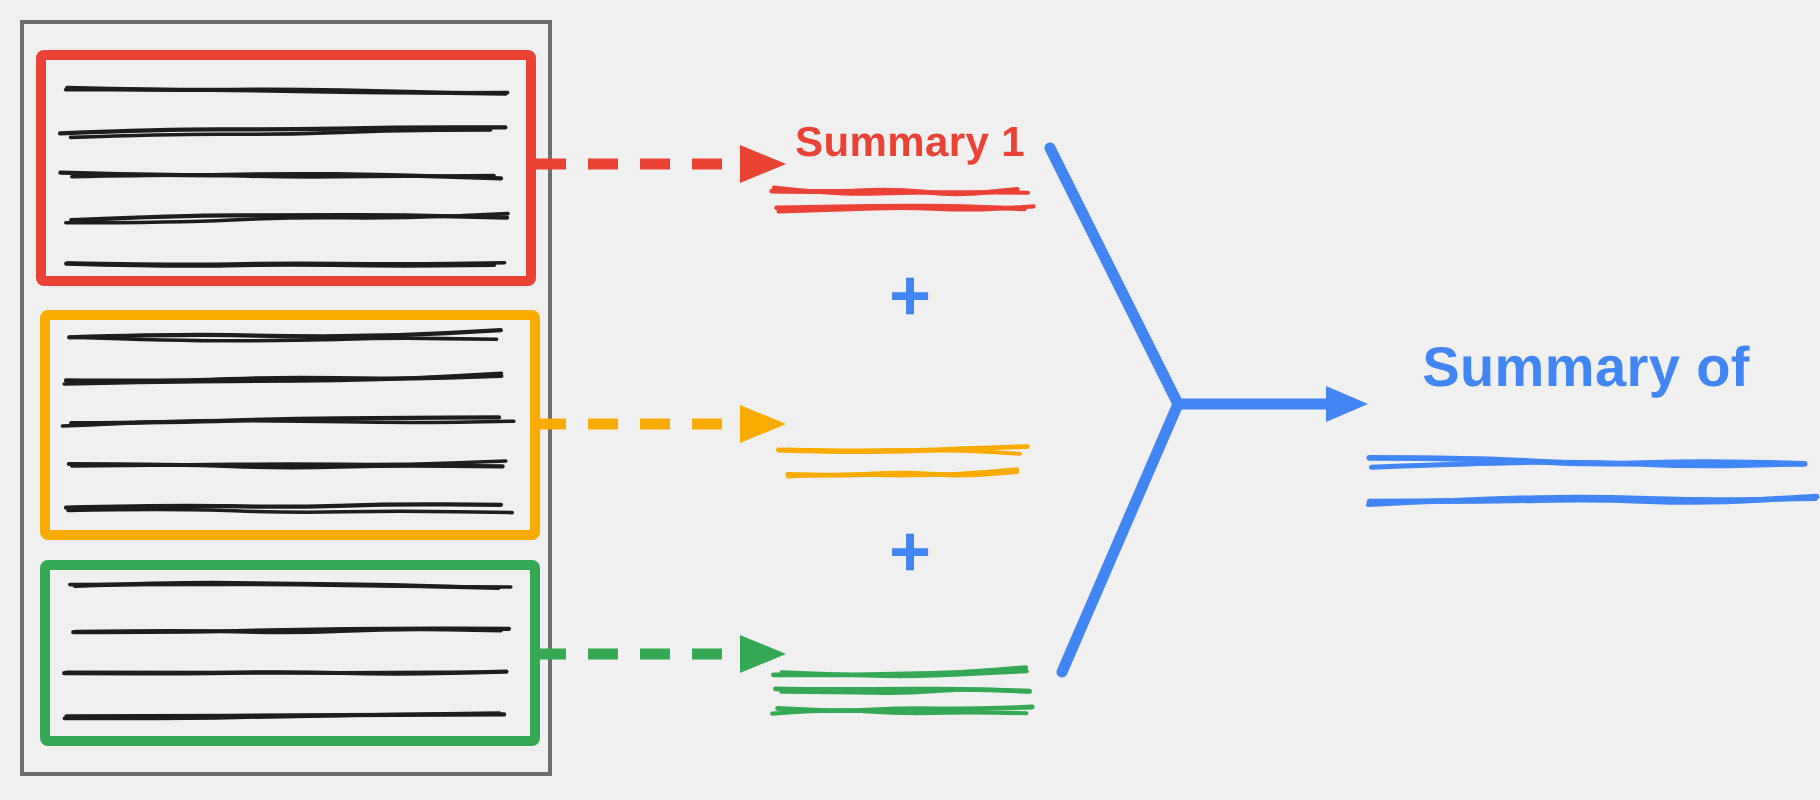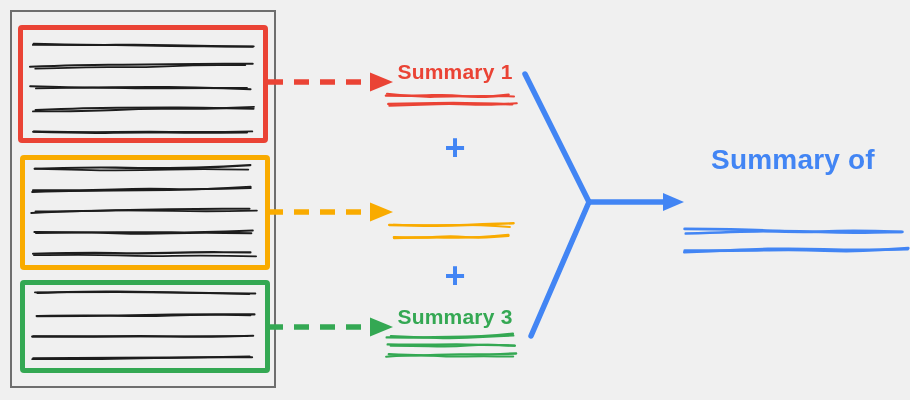--- a/index.html
+++ b/index.html
@@ -124,22 +124,21 @@
       <path d="M531,336 L589,202" stroke="#4285F4" stroke-width="5.5" fill="none" stroke-linecap="round"></path>
       <path d="M589,202 L665,202" stroke="#4285F4" stroke-width="5.5" fill="none" stroke-linecap="round"></path>
       <path d="M684,202 L663,193 L663,211 Z" fill="#4285F4"></path>
       <path d="M684.7,228.9 Q739.1,229.0 766.3,230.7 Q793.5,232.4 820.7,231.6 Q847.9,230.7 875.1,231.3 L902.3,231.9" stroke="#4285F4" stroke-width="2.9" fill="none" stroke-linecap="round"></path>
       <path d="M685.7,233.6 Q739.6,231.6 766.6,231.2 Q793.5,230.8 820.5,232.1 Q847.4,233.3 874.4,232.6 L901.3,232.0" stroke="#4285F4" stroke-width="2.465" fill="none" stroke-linecap="round"></path>
       <path d="M684.8,250.8 Q740.7,250.6 768.6,250.0 Q796.5,249.4 824.4,250.5 Q852.3,251.6 880.3,249.9 L908.2,248.3" stroke="#4285F4" stroke-width="2.9" fill="none" stroke-linecap="round"></path>
       <path d="M684.2,252.3 Q740.1,249.4 768.0,248.8 Q796.0,248.3 823.9,249.2 Q851.9,250.1 879.8,249.7 L907.7,249.3" stroke="#4285F4" stroke-width="2.465" fill="none" stroke-linecap="round"></path>
     </svg>
 
   <div id="label-s1" class="abs summary-label" style="color: rgb(234, 67, 53);">Summary 1</div>
-  <div id="label-s3" class="abs summary-label" style="color: rgb(52, 168, 83);">Summary 3</div>
 
   <div id="plus-1" class="abs plus" style="color: rgb(66, 133, 244);">+</div>
   <div id="plus-2" class="abs plus" style="color: rgb(66, 133, 244);">+</div>
 
-  <div id="result-title" class="abs" style="color: rgb(66, 133, 244);">
+  <div id="result-title" class="abs" style="color: rgb(66, 133, 244); margin-top: 24px;">
     <div>Summary of</div>
   </div>
 
 </div>
 
 </body></html>

